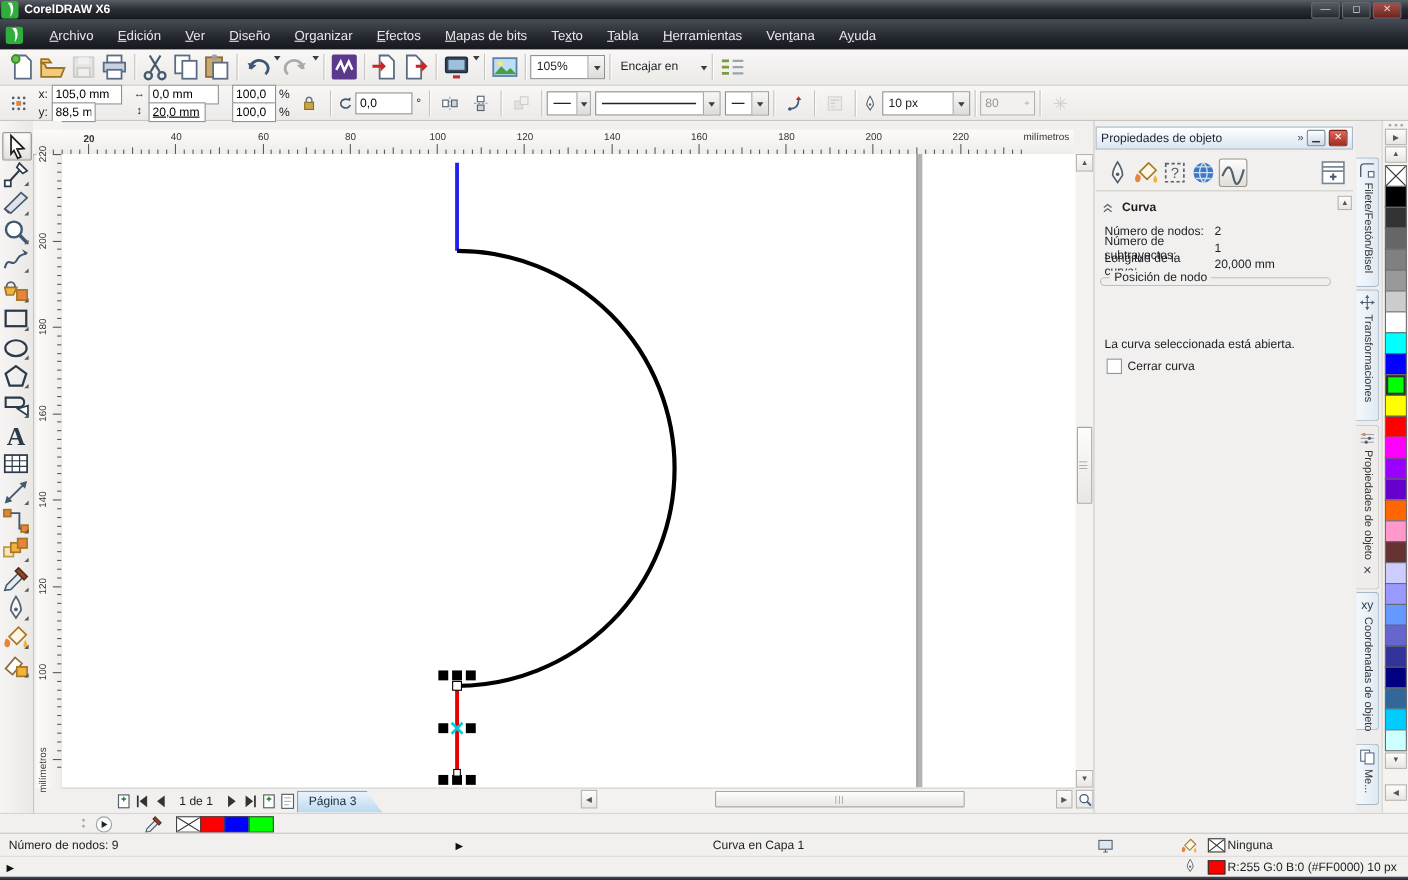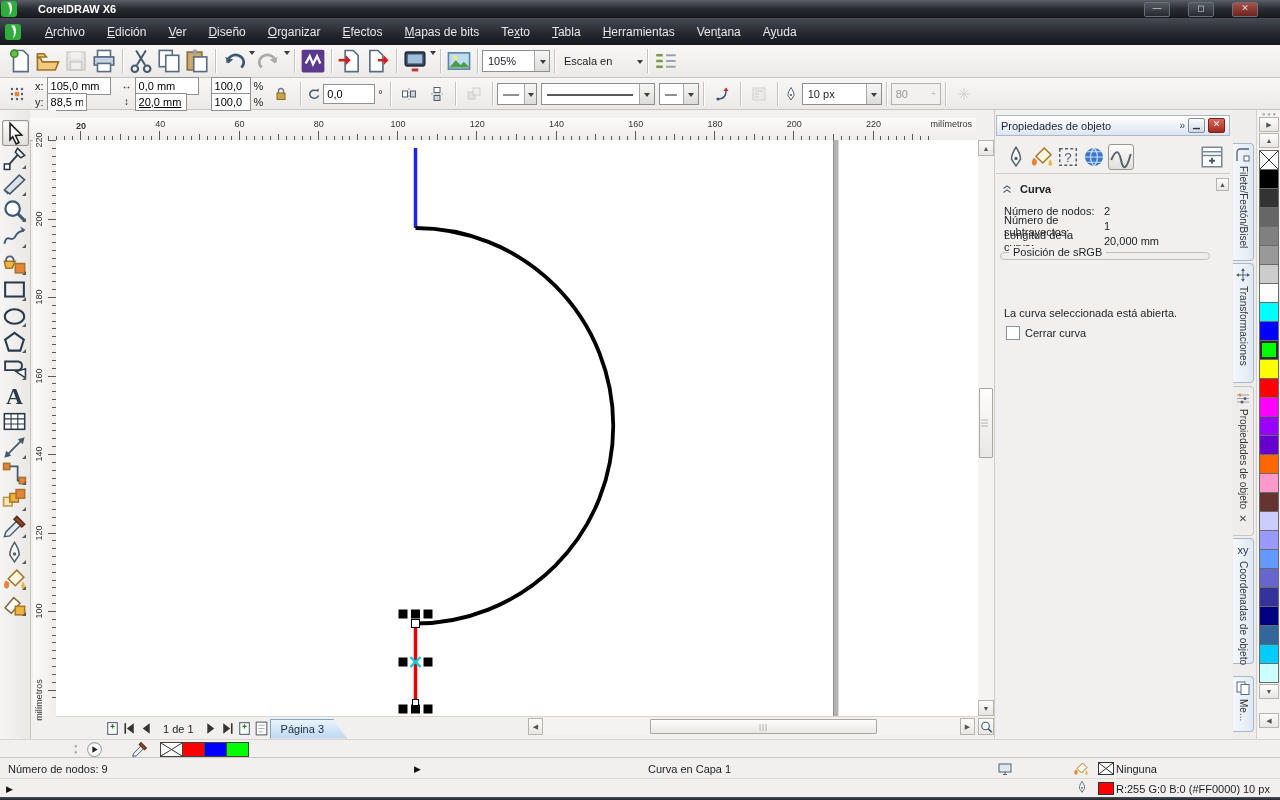--- a/index.html
+++ b/index.html
@@ -4,21 +4,21 @@
 <style>
   html,body{margin:0;padding:0;background:#888;}
   #app{position:relative;width:1280px;height:800px;overflow:hidden;background:#f1f0ee;
        font-family:"Liberation Sans",sans-serif;font-size:11px;color:#1c1e22;
        outline:1px solid #555;}
   .abs{position:absolute;}
   .r{display:flex;align-items:center;}
   .ico{display:inline-flex;align-items:center;justify-content:center;width:18px;height:18px;flex:0 0 auto;}
   .ico svg{width:16px;height:16px;display:block;}
   
-  #titlebar{left:0;top:0;width:1280px;height:18px;background:linear-gradient(#5a5f68,#2b2e35 45%,#16181d);color:#fff;gap:16px;}
+  #titlebar{left:0;top:0;width:1280px;height:18px;background:linear-gradient(#5a5f68,#2b2e35 45%,#16181d);color:#fff;}
   #titlebar .t{font-weight:bold;font-size:11px;margin-left:4px;}
   .winbtn{width:24px;height:13px;margin-left:2px;border:1px solid #6a6e76;border-radius:2px;
           background:linear-gradient(#555a63,#26292f);color:#ddd;font-size:9px;line-height:11px;text-align:center;}
   .winbtn.close{background:linear-gradient(#a5524a,#6d241e);}
   #menubar{left:0;top:18px;width:1280px;height:27px;background:linear-gradient(#454a53,#242730 60%,#16181d);border-bottom:1px solid #0a0b0d;color:#e8e8e8;}
   .mi{padding:0 11px;line-height:26px;font-size:12px;cursor:default;}
   .mi u{text-decoration:underline;}
   
   .bar{background:linear-gradient(#f8f7f6,#eceae7);border-bottom:1px solid #c8c5c0;}
   #toolbar{left:0;top:45px;width:1280px;height:33px;padding-left:6px;box-sizing:border-box;}
@@ -247,21 +247,21 @@
       </div>
       <span class="tsep"></span>
       <div class="combo" style="width: 66px;">
         <span class="cv">105%</span>
         <span class="ab">
           <span class="dar"></span>
         </span>
       </div>
       <span class="tsep"></span>
       <div class="combo" style="width: 84px; border: none; background: none;">
-        <span class="cv">Escala en</span>
+        <span class="cv">Encajar en</span>
         <span class="dar"></span>
       </div>
       <span class="tsep"></span>
       <div class="tb">
         <svg viewBox="0 0 16 16">
           <path d="M2 4.5h4M2 8h4M2 11.5h4" stroke="#7a9a4a" stroke-width="1.6"></path>
           <path d="M8 4.5h6M8 8h6M8 11.5h6" stroke="#9aa4ae" stroke-width="1.2"></path>
         </svg>
       </div>
     </div>
@@ -841,21 +841,21 @@
       <div class="drow">
         <span class="dlab">Número de subtrayectos:</span>
         <span class="dval">1</span>
       </div>
       <div class="drow">
         <span class="dlab">Longitud de la curva:</span>
         <span class="dval">20,000 mm</span>
       </div>
     </div>
   <div id="dgroup" class="abs" style="left:1000px;top:252px;width:196px">
-    <span class="gt">Posición de sRGB</span>
+    <span class="gt">Posición de nodo</span>
   </div>
   <div class="abs" style="left:1004px;top:307px">La curva seleccionada está abierta.</div>
   <div class="abs r" style="left:1006px;top:326px">
     <span class="chk"></span>
     <span>Cerrar curva</span>
   </div>
   <div id="dscroll" class="abs">
     <div class="sbtn" style="width:13px;height:13px;box-sizing:border-box">▲</div>
   </div>
 

